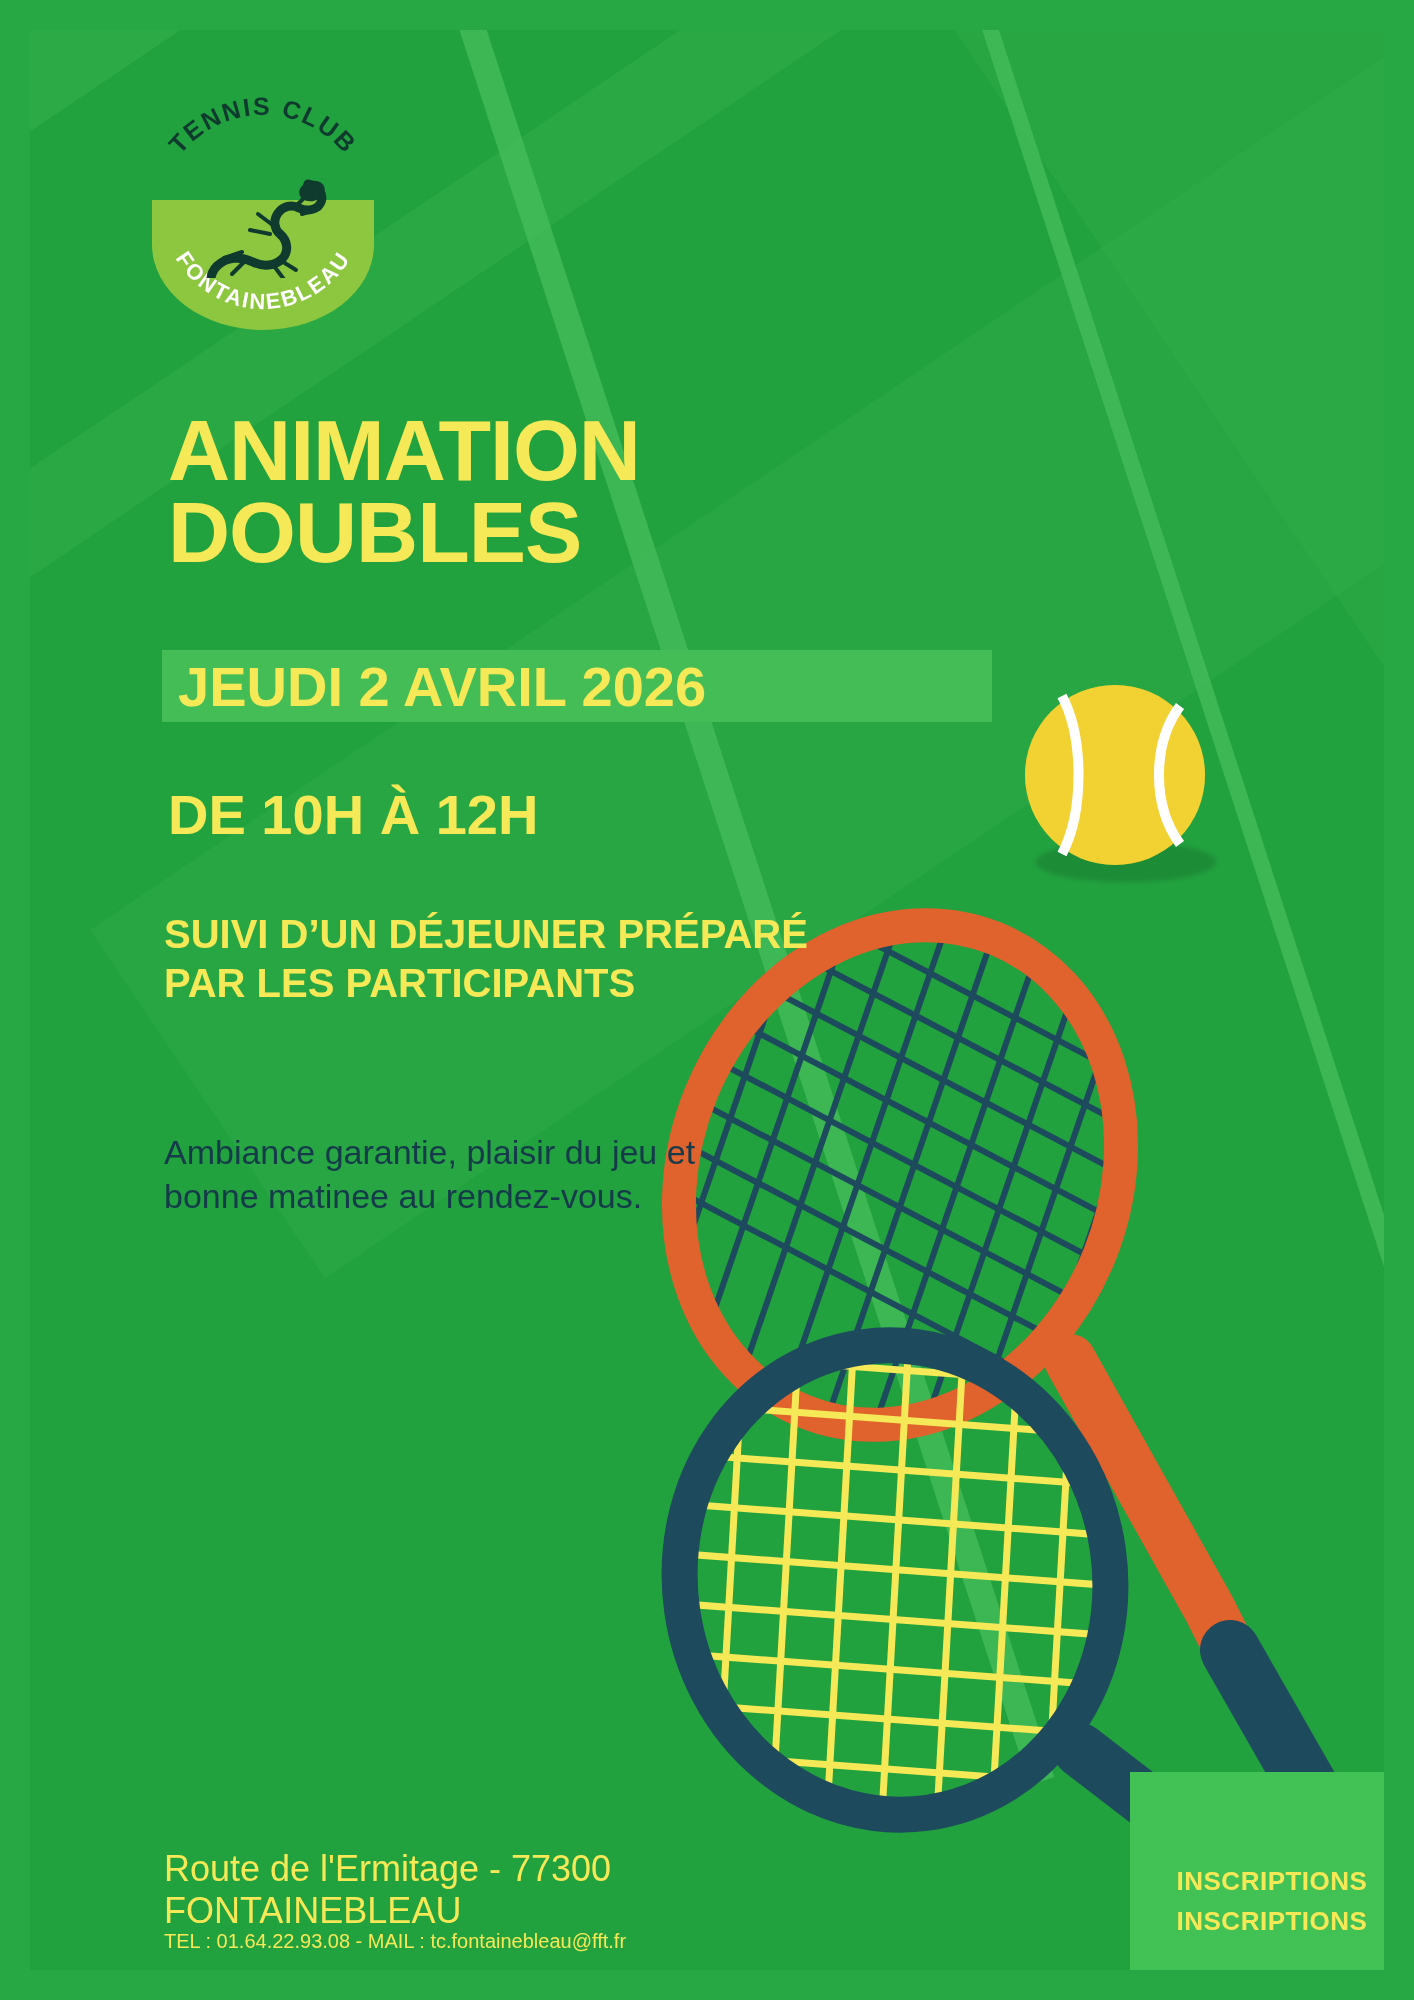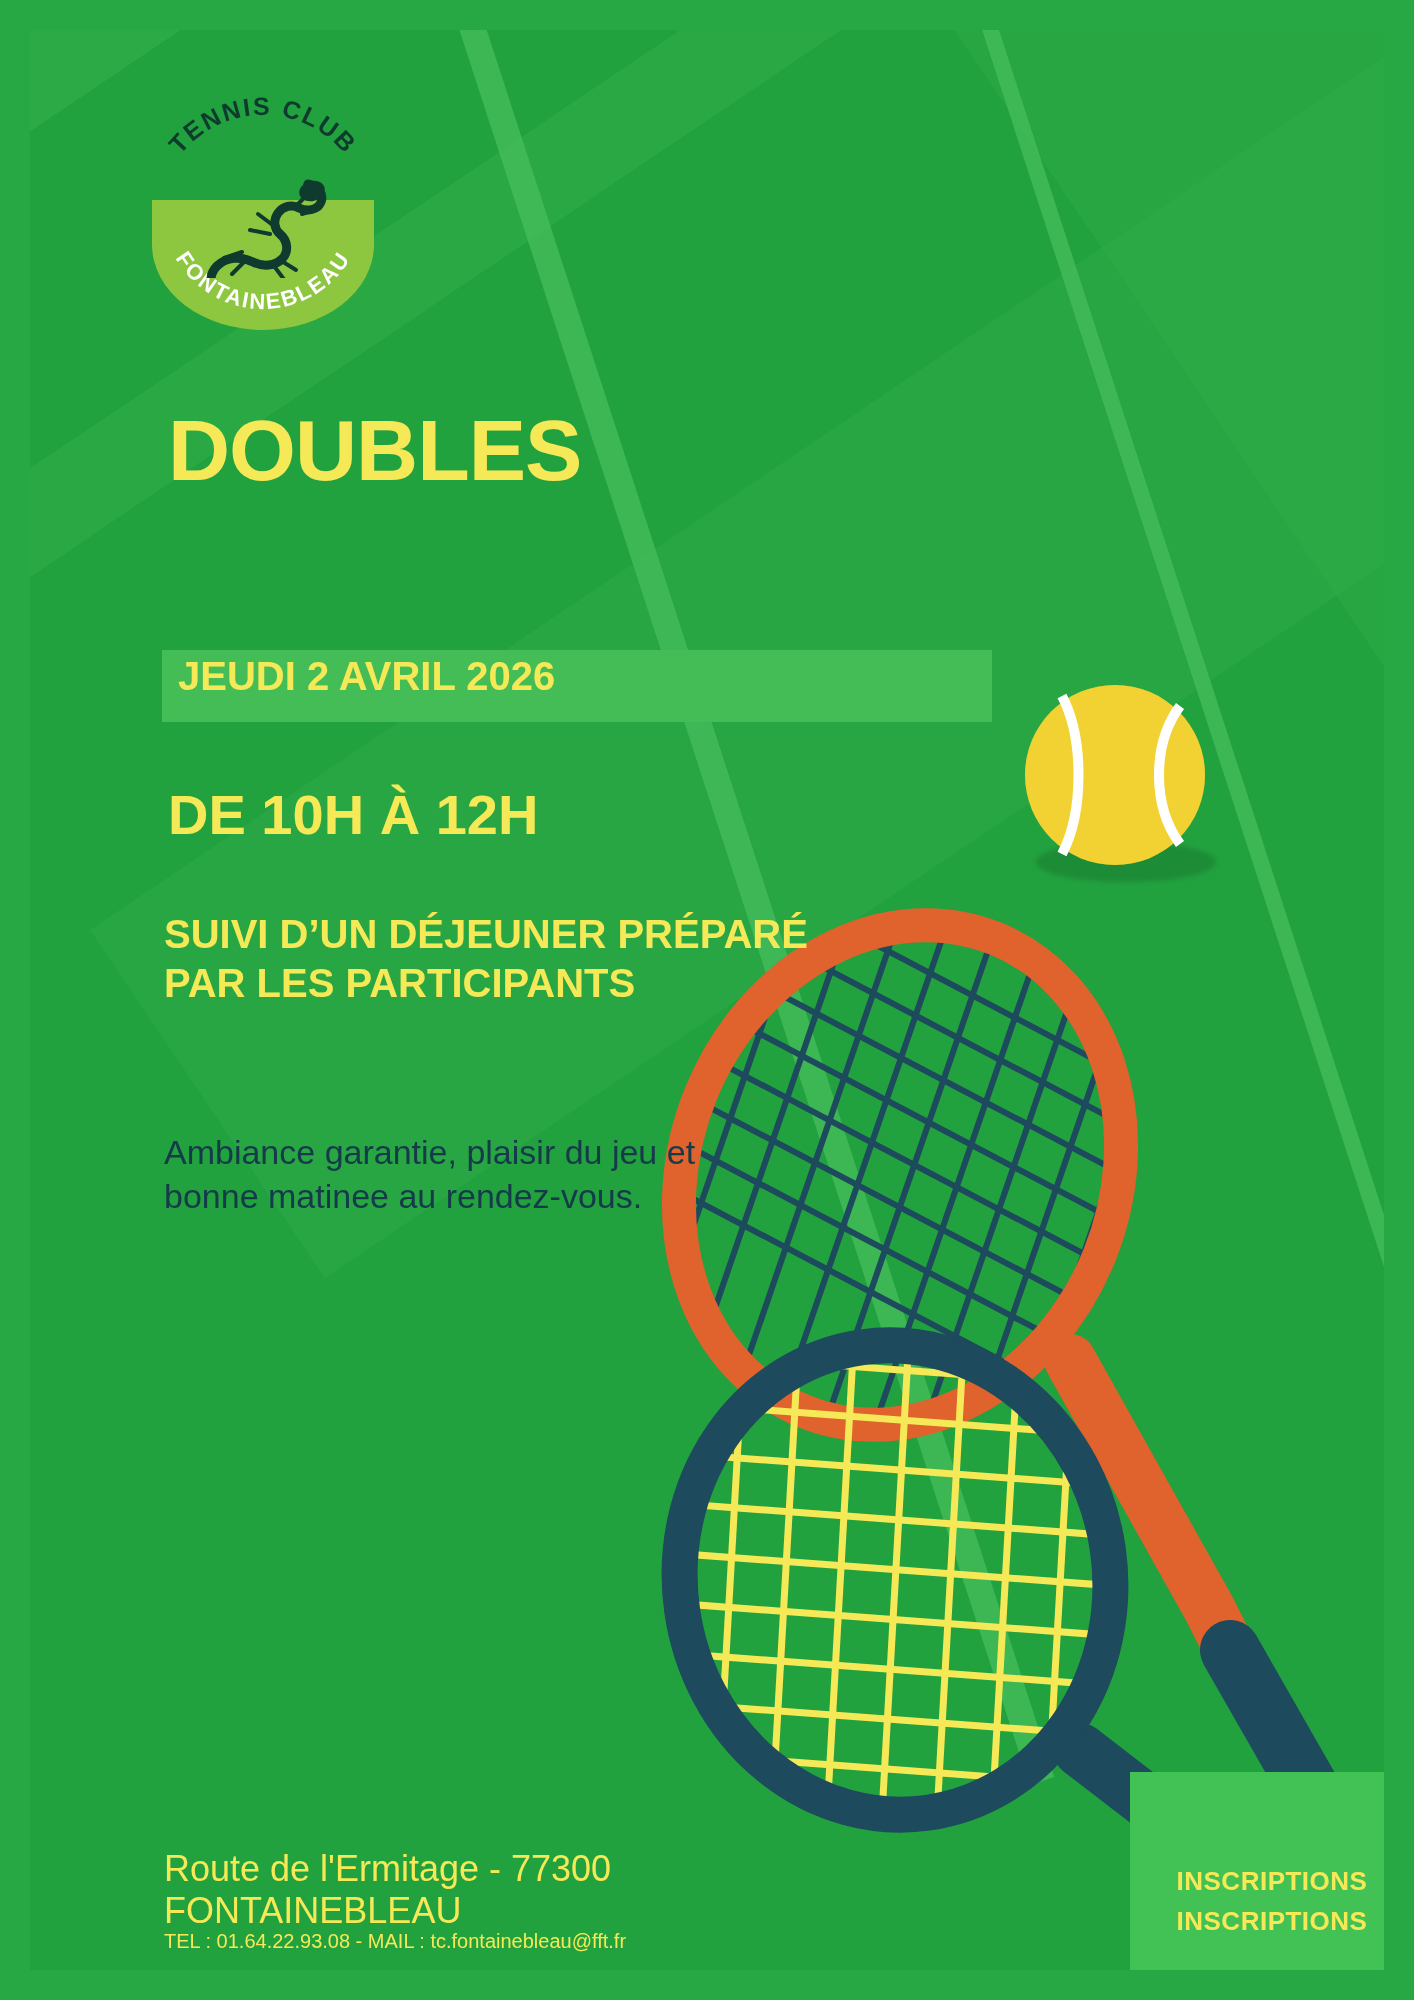--- a/index.html
+++ b/index.html
@@ -141,21 +141,21 @@
   .date-highlight {
     position: absolute;
     left: 132px; top: 620px;
     width: 830px; height: 72px;
     background: #44bd57;
   }
   .date {
     position: absolute;
     left: 148px; top: 624px;
     color: #f6e957;
-    font-size: 40px;
+    font-size: 56px;
     font-weight: bold;
     letter-spacing: 0px;
   }
   .hours {
     position: absolute;
     left: 138px; top: 752px;
     color: #f6e957;
     font-size: 56px;
     font-weight: bold;
     text-align: right;
@@ -337,20 +337,21 @@
               <path d="M315,430 L285,960"></path>
             <path d="M370,430 L340,960"></path>
               <path d="M425,430 L395,960"></path>
           </g>
         </g>
         <ellipse cx="245" cy="690" rx="215" ry="235" transform="rotate(-8 245 690)" fill="none" stroke="#1d4a5c" stroke-width="36"></ellipse>
       </g>
     </svg>
 
     <div class="title">
+      <div>ANIMATION</div>
       <div>DOUBLES</div>
     </div>
 
     <div class="date-highlight"></div>
     <div class="date">JEUDI 2 AVRIL 2026</div>
     <div class="hours">DE 10H À 12H</div>
 
     <div class="subtitle">SUIVI D’UN DÉJEUNER PRÉPARÉ PAR LES PARTICIPANTS</div>
 
     <div class="body-text">

